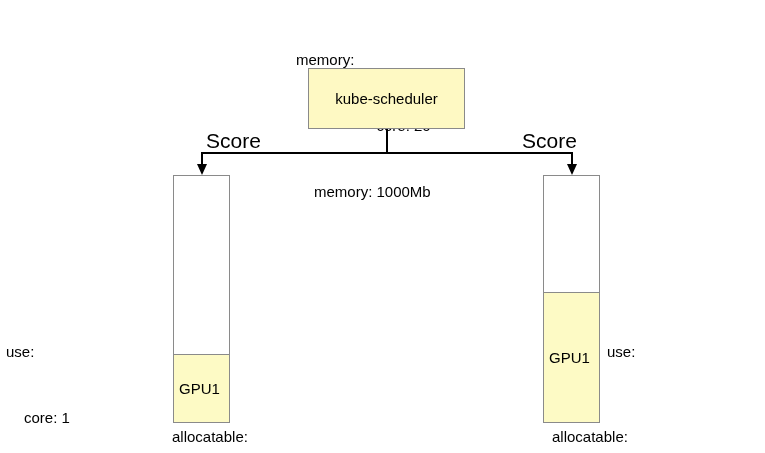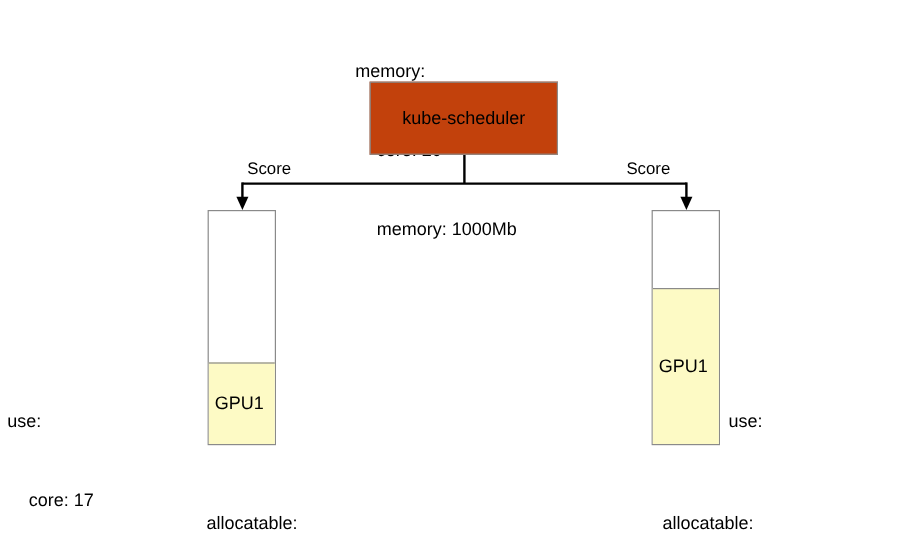--- a/index.html
+++ b/index.html
@@ -12,51 +12,51 @@
     position: relative;
     width: 765px;
     height: 453px;
     background: #ffffff;
     overflow: hidden;
     font-size: 15px;
     line-height: 22px;
   }
   .abs { position: absolute; }
   .textblock { white-space: pre; }
-  .textblock .indent { padding-left: 18px; }
+  .textblock .indent { padding-left: 18px; text-align: right; }
   #connectors { position: absolute; left: 0; top: 0; width: 765px; height: 453px; }
   .scheduler-box {
     position: absolute;
     left: 308px; top: 68px;
     width: 157px; height: 61px;
     border: 1px solid #8a8a8a;
     display: flex; align-items: center; justify-content: center;
     font-size: 15px;
   }
   .node-box {
     position: absolute;
     top: 175px;
-    width: 57px; height: 196px;
+    width: 57px; height: 248px;
     border: 1px solid #8a8a8a;
     background: #ffffff;
   }
   .node-left  { left: 173px; }
   .node-right { left: 543px; }
   .gpu-fill {
     position: absolute;
     left: 0; bottom: 0;
     width: 100%;
     border-top: 1px solid #8a8a8a;
     display: flex; align-items: center;
     padding-left: 5px;
     font-size: 15px;
   }
   .gpu-fill-left  { height: 68px; }
   .gpu-fill-right { height: 130px; }
-  .score-label { font-size: 14px; line-height: 15px; }
+  .score-label { font-size: 21px; line-height: 15px; }
   .score-left  { left: 206px; top: 133px; }
   .score-right { left: 522px; top: 133px; }
   .request-block { left: 296px; top: 5px; }
   .use-left     { left: 6px;   top: 297px; }
   .use-right    { left: 607px; top: 297px; }
   .alloc-left   { left: 172px; top: 382px; }
   .alloc-right  { left: 552px; top: 382px; }
 </style>
 </head>
 <body>
@@ -75,42 +75,42 @@
     <line x1="572" y1="152" x2="572" y2="166" stroke="#000000" stroke-width="2"></line>
     <polygon points="567,164 577,164 572,175" fill="#000000"></polygon>
   </svg>
 
   <div class="abs textblock request-block">
     <div>memory:</div>
     <div class="indent">core: 20</div>
     <div class="indent">memory: 1000Mb</div>
   </div>
 
-  <div class="scheduler-box" style="background: #c2410c;">
+  <div class="scheduler-box" style="background: #fef9c3;">
     <span>kube-scheduler</span>
   </div>
 
   <div class="abs score-label score-left">Score</div>
   <div class="abs score-label score-right">Score</div>
 
   <div class="node-box node-left">
     <div class="gpu-fill gpu-fill-left" style="background: rgb(253, 250, 197);">
       <span>GPU1</span>
     </div>
   </div>
 
   <div class="node-box node-right">
     <div class="gpu-fill gpu-fill-right" style="background: rgb(253, 250, 197);">
       <span>GPU1</span>
     </div>
   </div>
 
   <div class="abs textblock use-left">
     <div>use:</div>
-    <div class="indent">core: 17</div>
+    <div class="indent">core: 1</div>
     
   </div>
 
   <div class="abs textblock use-right">
     <div>use:</div>
     
   </div>
 
   <div class="abs textblock alloc-left">
     <div>allocatable:</div>

